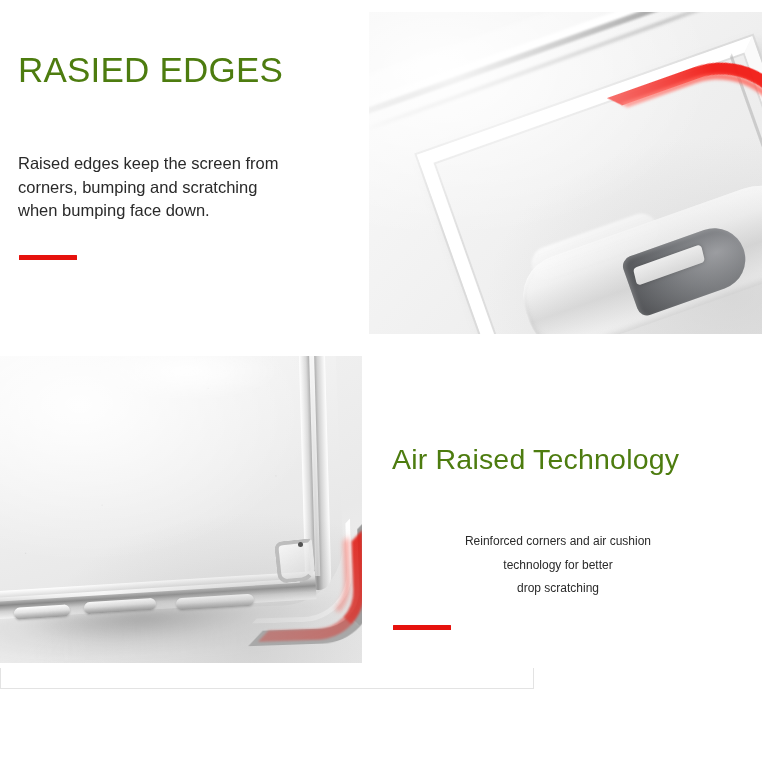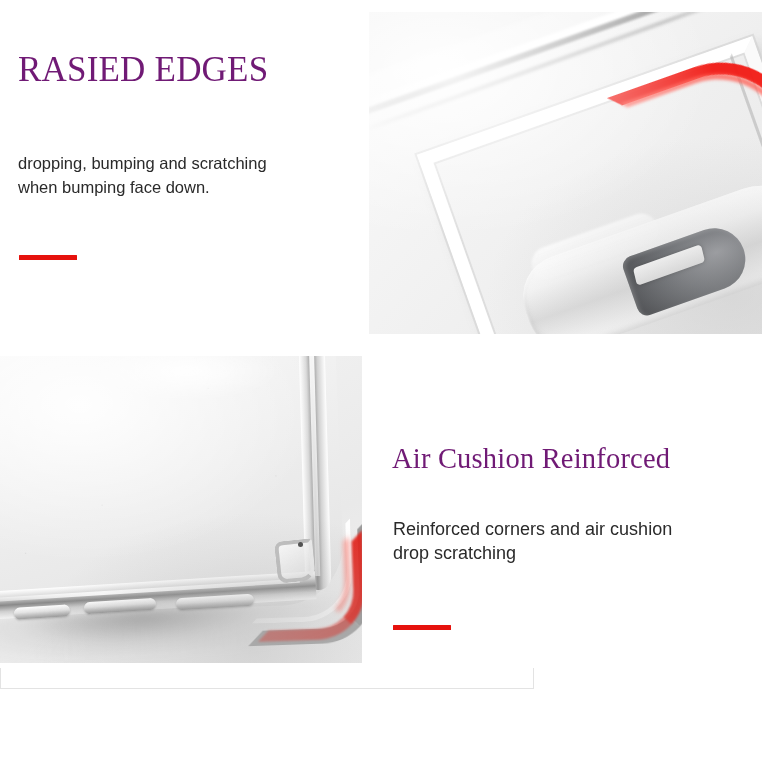--- a/index.html
+++ b/index.html
@@ -18,25 +18,24 @@
 
   .stage {
     position: absolute;
     inset: 0;
     background: #ffffff;
   }
 
   
   .heading {
     position: absolute;
-    color: #701a75;
+    color: #4d7c0f;
     font-weight: 400;
     letter-spacing: 0.2px;
     white-space: nowrap;
-    font-family: Liberation Serif, serif;
   }
   .body-copy {
     position: absolute;
     color: #2a2a2a;
     font-weight: 400;
   }
   .body-copy .ln { display: block; }
   .rule {
     position: absolute;
     background: #e6120d;
@@ -64,24 +63,25 @@
   }
 
   #heading-air {
     left: 392px;
     top: 442px;
     font-size: 28.5px;
     line-height: 34px;
   }
   #copy-air {
     left: 393px;
-    top: 518px;
-    font-size: 18px;
+    top: 530px;
+    font-size: 12px;
     line-height: 23.5px;
     width: 330px;
+    text-align: center;
   }
   #rule-air {
     left: 393px;
     top: 625px;
     width: 58px;
   }
 
   
   .photo {
     position: absolute;
@@ -437,30 +437,32 @@
     <div class="cut cut-1"></div>
     <div class="cut cut-2"></div>
     <div class="cut cut-3"></div>
     <div class="shadow"></div>
     <div class="vign"></div>
   </div>
 
   <div class="heading" id="heading-raised">RASIED EDGES</div>
 
   <div class="body-copy" id="copy-raised">
-    <span class="ln">dropping, bumping and scratching</span>
+    <span class="ln">Raised edges keep the screen from</span>
+    <span class="ln">corners, bumping and scratching</span>
     <span class="ln">when bumping face down.</span>
   </div>
 
   <div class="rule" id="rule-raised"></div>
 
-  <div class="heading" id="heading-air">Air Cushion Reinforced</div>
+  <div class="heading" id="heading-air">Air Raised Technology</div>
 
   <div class="body-copy" id="copy-air">
     <span class="ln">Reinforced corners and air cushion</span>
+    <span class="ln">technology for better</span>
     <span class="ln">drop scratching</span>
   </div>
 
   <div class="rule" id="rule-air"></div>
 
   <div id="separator-frame"></div>
 
 </div>
 
 </body></html>

